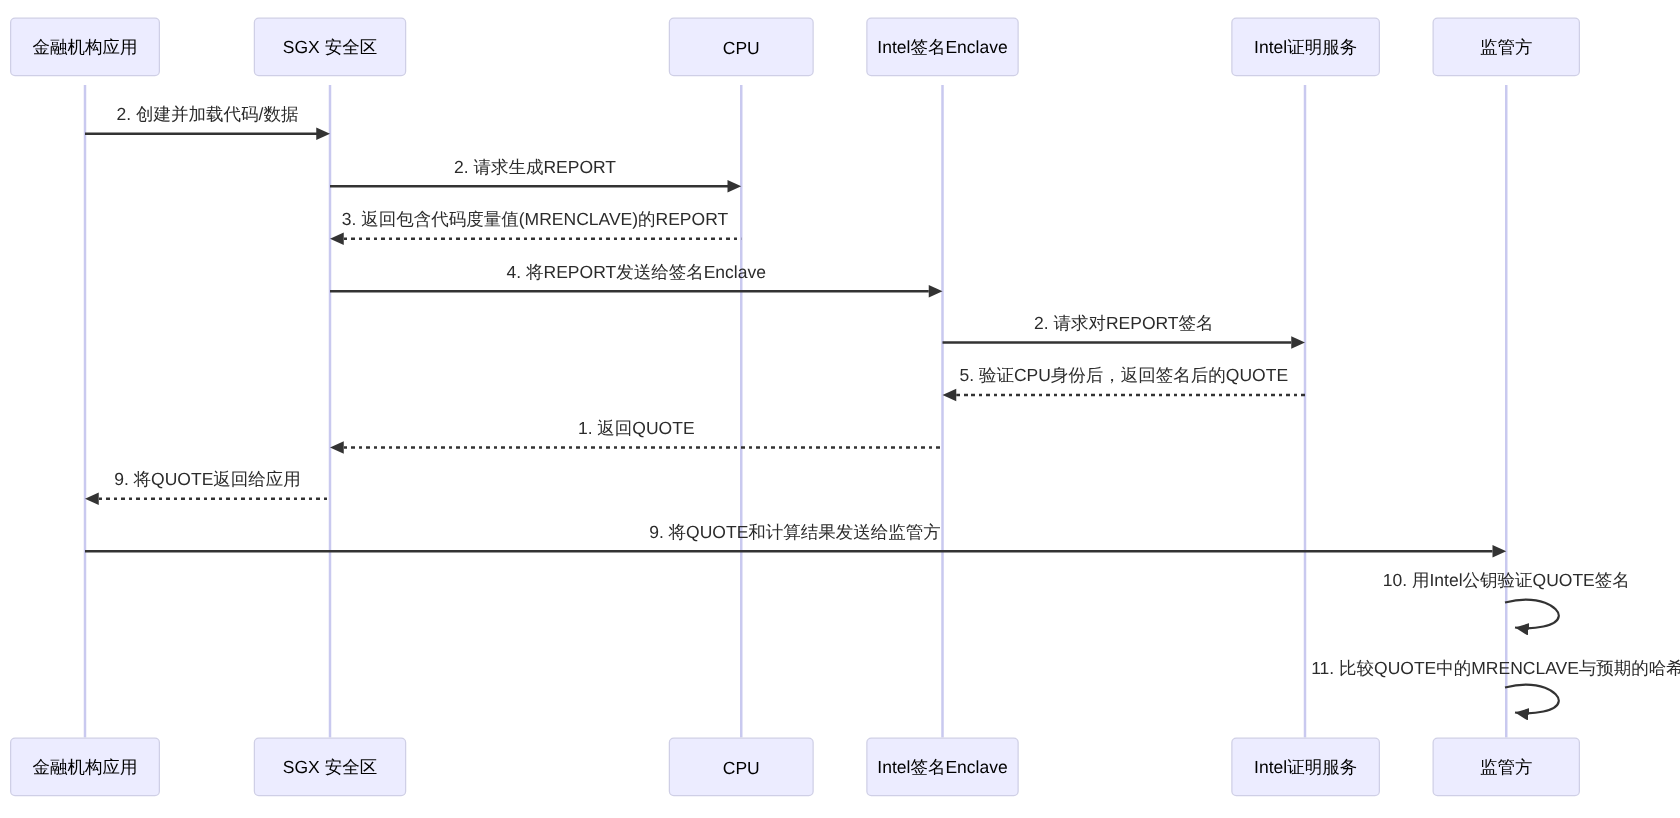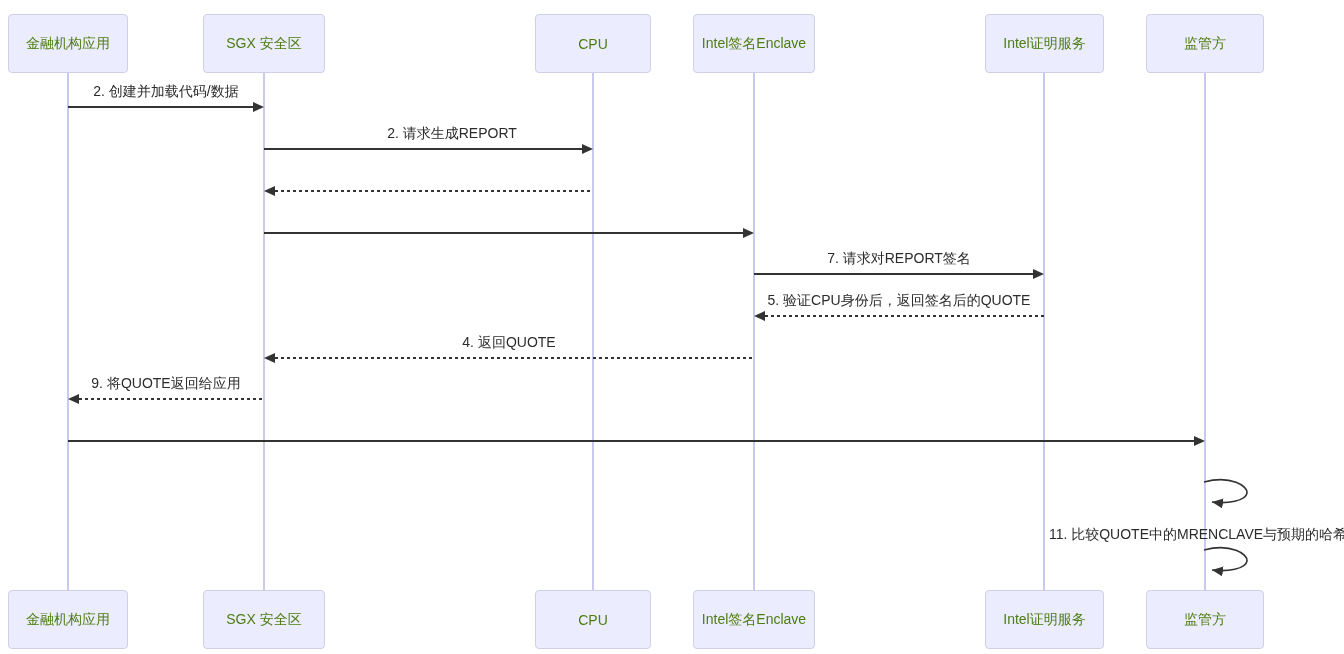--- a/index.html
+++ b/index.html
@@ -1,23 +1,23 @@
 <!DOCTYPE html>
 <html><head>
 <meta charset="utf-8">
 <style>
   html,body{margin:0;padding:0;background:#ffffff;}
   #stage{
     position:relative;width:1344px;height:654px;background:#ffffff;overflow:hidden;
     font-family:"Liberation Sans","DejaVu Sans",sans-serif;color:#2b2b2b;
   }
   .actor{
-    position:absolute;height:59px;background:#ECECFF;border:1px solid #cfcfe6;
+    position:absolute;height:47px;background:#ECECFF;border:1px solid #cfcfe6;
     border-radius:4px;display:flex;align-items:center;justify-content:center;
-    font-size:14px;color:#4d7c0f;box-sizing:border-box;
+    font-size:14px;color:#000000;box-sizing:border-box;
   }
   .lifeline{
     position:absolute;top:68px;height:522px;width:2px;background:#c9c9ef;
   }
   .msg-label{
     position:absolute;transform:translateX(-50%);white-space:nowrap;
     font-size:14px;line-height:18px;color:#2b2b2b;
   }
   .mline{position:absolute;height:2px;background:#333333;}
   .mline.dashed{
@@ -51,49 +51,53 @@
   <div class="actor" style="left:203px;top:590px;width:122px">SGX 安全区</div>
   <div class="actor" style="left:535px;top:590px;width:116px">CPU</div>
   <div class="actor" style="left:693px;top:590px;width:122px">Intel签名Enclave</div>
   <div class="actor" style="left:985px;top:590px;width:119px">Intel证明服务</div>
   <div class="actor" style="left:1146px;top:590px;width:118px">监管方</div>
 
   <div class="msg-label" style="left:166px;top:82px">2. 创建并加载代码/数据</div>
   <div class="mline" style="left:68px;top:106px;width:186px"></div>
   <div class="ah right" style="left:253px;top:102px"></div>
 
-  <div class="msg-label" style="left:452px;top:124px">2. 请求生成REPORT</div>
+  <div class="msg-label" style="left:428px;top:124px">2. 请求生成REPORT</div>
   <div class="mline" style="left:264px;top:148px;width:319px"></div>
   <div class="ah right" style="left:582px;top:144px"></div>
 
+  <div class="msg-label" style="left:428px;top:166px">3. 返回包含代码度量值(MRENCLAVE)的REPORT</div>
   <div class="mline dashed" style="left:275px;top:190px;width:318px"></div>
   <div class="ah left" style="left:264px;top:186px"></div>
 
+  <div class="msg-label" style="left:509px;top:208px">4. 将REPORT发送给签名Enclave</div>
   <div class="mline" style="left:264px;top:232px;width:479px"></div>
   <div class="ah right" style="left:743px;top:228px"></div>
 
-  <div class="msg-label" style="left:899px;top:249px">7. 请求对REPORT签名</div>
+  <div class="msg-label" style="left:899px;top:249px">2. 请求对REPORT签名</div>
   <div class="mline" style="left:754px;top:273px;width:279px"></div>
   <div class="ah right" style="left:1033px;top:269px"></div>
 
   <div class="msg-label" style="left:899px;top:291px">5. 验证CPU身份后，返回签名后的QUOTE</div>
   <div class="mline dashed" style="left:765px;top:315px;width:279px"></div>
   <div class="ah left" style="left:754px;top:311px"></div>
 
-  <div class="msg-label" style="left:509px;top:333px">4. 返回QUOTE</div>
+  <div class="msg-label" style="left:509px;top:333px">1. 返回QUOTE</div>
   <div class="mline dashed" style="left:275px;top:357px;width:479px"></div>
   <div class="ah left" style="left:264px;top:353px"></div>
 
   <div class="msg-label" style="left:166px;top:374px">9. 将QUOTE返回给应用</div>
   <div class="mline dashed" style="left:79px;top:398px;width:185px"></div>
   <div class="ah left" style="left:68px;top:394px"></div>
 
+  <div class="msg-label" style="left:636px;top:416px">9. 将QUOTE和计算结果发送给监管方</div>
   <div class="mline" style="left:68px;top:440px;width:1126px"></div>
   <div class="ah right" style="left:1194px;top:436px"></div>
 
+  <div class="msg-label" style="left:1205px;top:455px">10. 用Intel公钥验证QUOTE签名</div>
   <svg class="loop-svg" style="left:1203px;top:480px" width="48" height="28" viewBox="0 0 48 28">
     <defs>
       <marker id="loopArrow10" markerUnits="userSpaceOnUse" markerWidth="14" markerHeight="12" refX="11" refY="5" orient="auto">
         <path d="M0,0 L11,5 L0,10 Z" fill="#333333"></path>
       </marker>
     </defs>
     <path d="M1,2 C28,-5 45,6 44,13 C43,21 24,24 9,22" fill="none" stroke="#333333" stroke-width="1.7" marker-end="url(#loopArrow10)"></path>
   </svg>
 
   <div class="msg-label" style="left:1205px;top:525px">11. 比较QUOTE中的MRENCLAVE与预期的哈希值</div>

